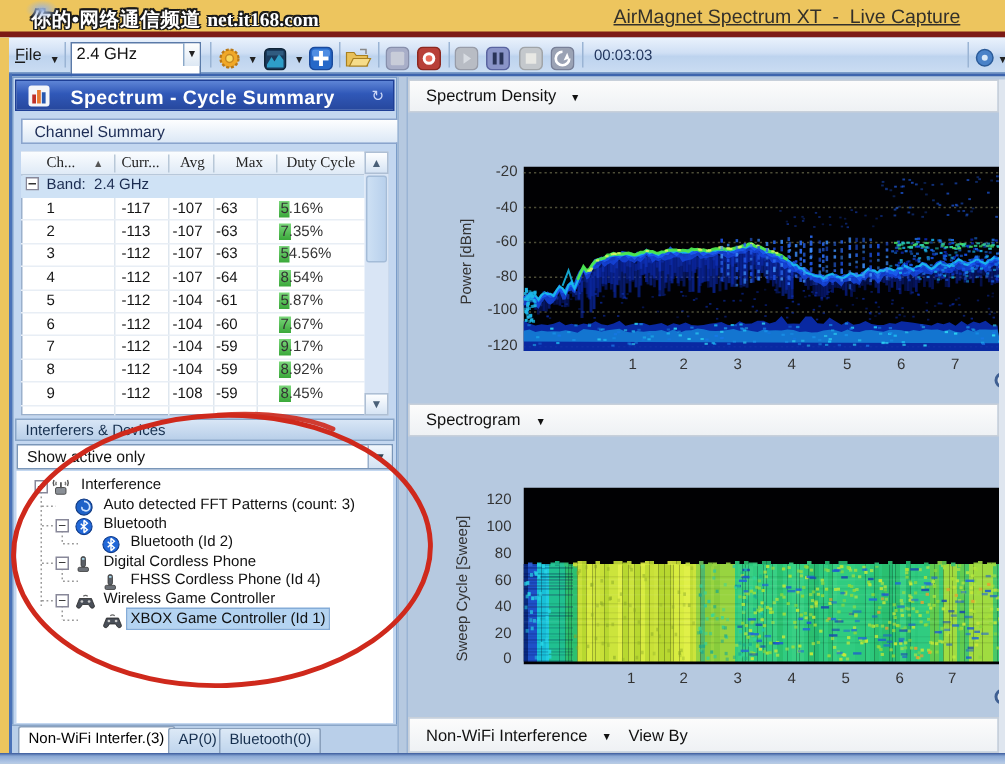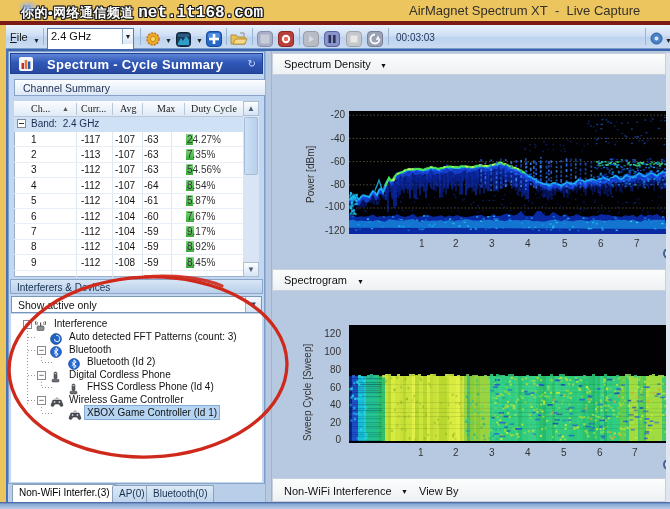--- a/index.html
+++ b/index.html
@@ -2,22 +2,22 @@
 <html><head><meta charset="utf-8"><style>
 * { margin:0; padding:0; box-sizing:border-box; }
 body { width:670px; height:509px; overflow:hidden; font-family:"Liberation Sans",sans-serif; background:#b6c9e0; }
 #page { position:relative; width:670px; height:509px; }
 .abs { position:absolute; }
 
 
 #topbar { left:0; top:0; width:670px; height:22px; background:#edc55e; }
 #wm { left:21px; top:4px; font-size:13px; font-weight:bold; color:#fff; letter-spacing:0.5px;
   text-shadow:-1px 0 #1a1a1a,1px 0 #1a1a1a,0 -1px #1a1a1a,0 1px #1a1a1a,-1px -1px #1a1a1a,1px 1px #1a1a1a,-1px 1px #1a1a1a,1px -1px #1a1a1a; }
-#wm .mono { font-family:Liberation Mono, monospace; font-size:16px; letter-spacing:0; }
-#apptitle { left:409px; top:3px; font-size:13px; color:#33302a; }
+#wm .mono { font-family:Liberation Serif, serif; font-size:13px; letter-spacing:0; }
+#apptitle { left:409px; top:3px; font-size:13px; color:#33302a;text-decoration:underline; }
 #redline { left:0; top:21px; width:670px; height:4px; background:#7c1a15; }
 
 
 #toolbar { left:0; top:25px; width:670px; height:24px; background:linear-gradient(#eaf2fc,#cfdff4 45%,#bdd3ee 55%,#cadcf2); border-bottom:1px solid #7a9cc8; }
 #tbline { left:0; top:49px; width:670px; height:2px; background:#3c64ae; }
 .tbtext { font-size:11px; color:#1a1a1a; top:31px; }
 .tsep { top:28px; width:1px; height:17px; background:#9ab4d4; }
 #combo { left:47px; top:28px; width:87px; height:31px; background:#fff; border:1px solid #5a7aa8; font-size:11px; color:#111; padding:1px 3px; }
 #combobtn { left:122px; top:29px; width:11px; height:15px; background:linear-gradient(#fdfefe,#dde8f4); border-left:1px solid #8aa8c8; font-size:7px; color:#222; text-align:center; line-height:15px; }
 .darr { top:37px; font-size:7px; color:#222; }
@@ -199,21 +199,21 @@
           <line x1="2" y1="4.5" x2="7" y2="4.5" stroke="#333"></line>
         </svg></span>
       <span style="position:absolute;left:17px;top:1px">Band:&nbsp; 2.4 GHz</span>
     </div>
 <div class="trow" style="top:132.0px">
 <span class="c0">1</span>
       <span class="c1">-117</span>
       <span class="c2">-107</span>
       <span class="c3">-63</span>
 <span class="dbar" style="width:6.7px"></span>
-      <span class="c4">24.27%</span>
+      <span class="c4">5.16%</span>
     </div>
 <div class="trow" style="top:147.4px">
 <span class="c0">2</span>
       <span class="c1">-113</span>
       <span class="c2">-107</span>
       <span class="c3">-63</span>
 <span class="dbar" style="width:7.6px"></span>
       <span class="c4">7.35%</span>
     </div>
 <div class="trow" style="top:162.8px">

